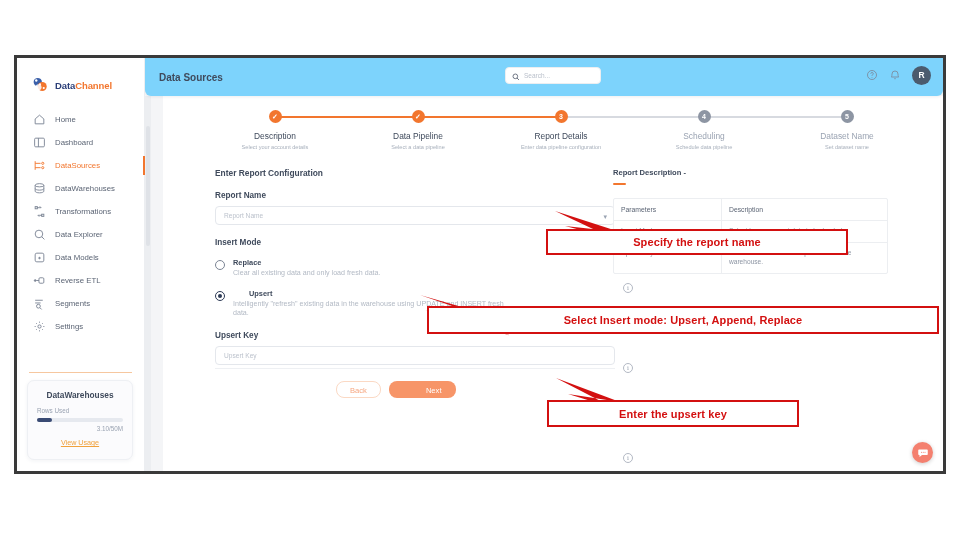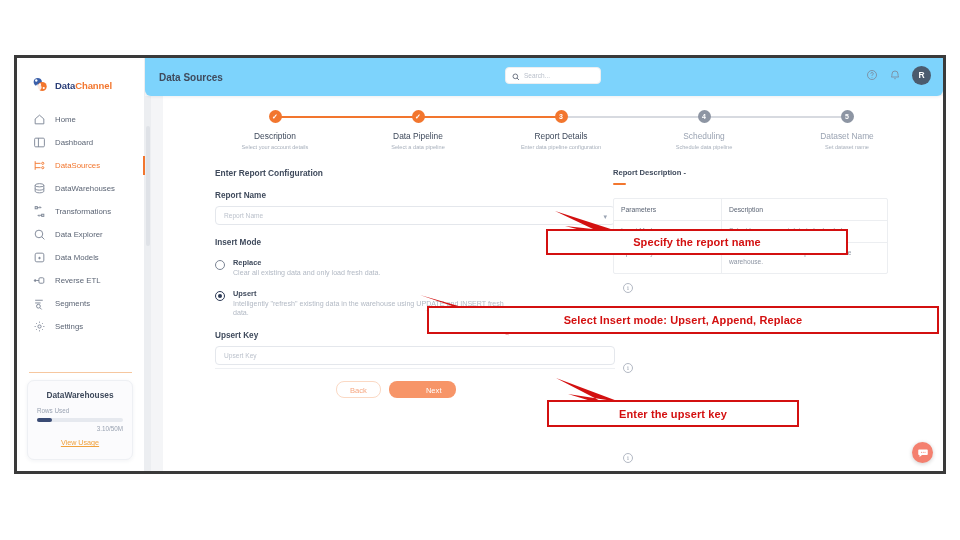--- a/index.html
+++ b/index.html
@@ -405,21 +405,21 @@
             <span>
               <span class="radio-title" style="display:block;">Replace</span>
               <span class="radio-desc" style="display:block;">Clear all existing data and only load fresh data.</span>
             </span>
           </div>
 
 
           <div class="radio-row">
             <span class="radio sel"></span>
             <span style="width:272px;">
-              <span class="radio-title" style="display:block;">Upsert</span>
+              <span class="radio-title" style="display:block;margin-left:16px;">Upsert</span>
               <span class="radio-desc" style="display:block;">Intelligently "refresh" existing data in the warehouse using UPDATE and INSERT fresh data.</span>
             </span>
           </div>
 
           <div class="info-ico" style="left:408px; top:195px;">i</div>
 
           <div class="field-label">Upsert Key</div>
           <div class="input">
             <span>Upsert Key</span>
           </div>

